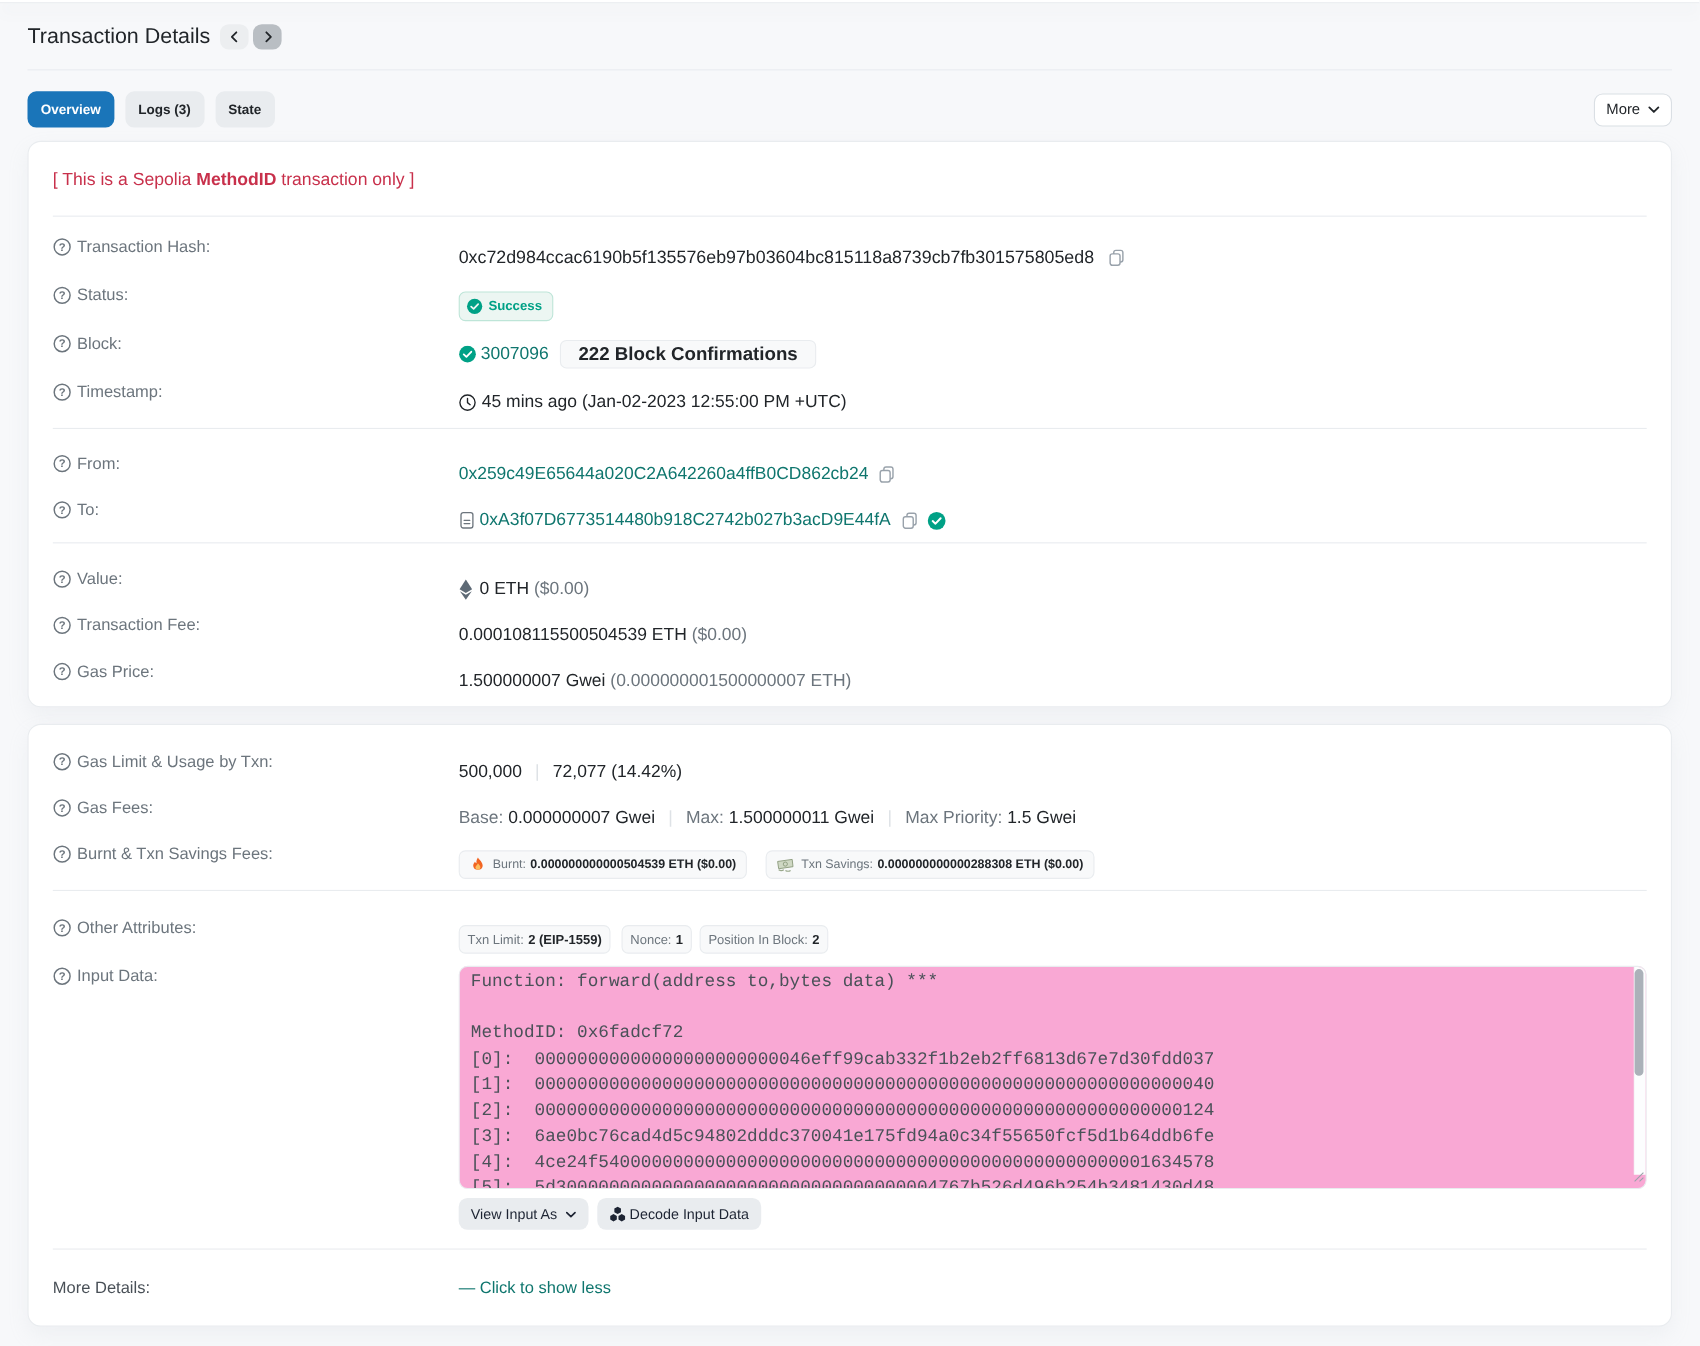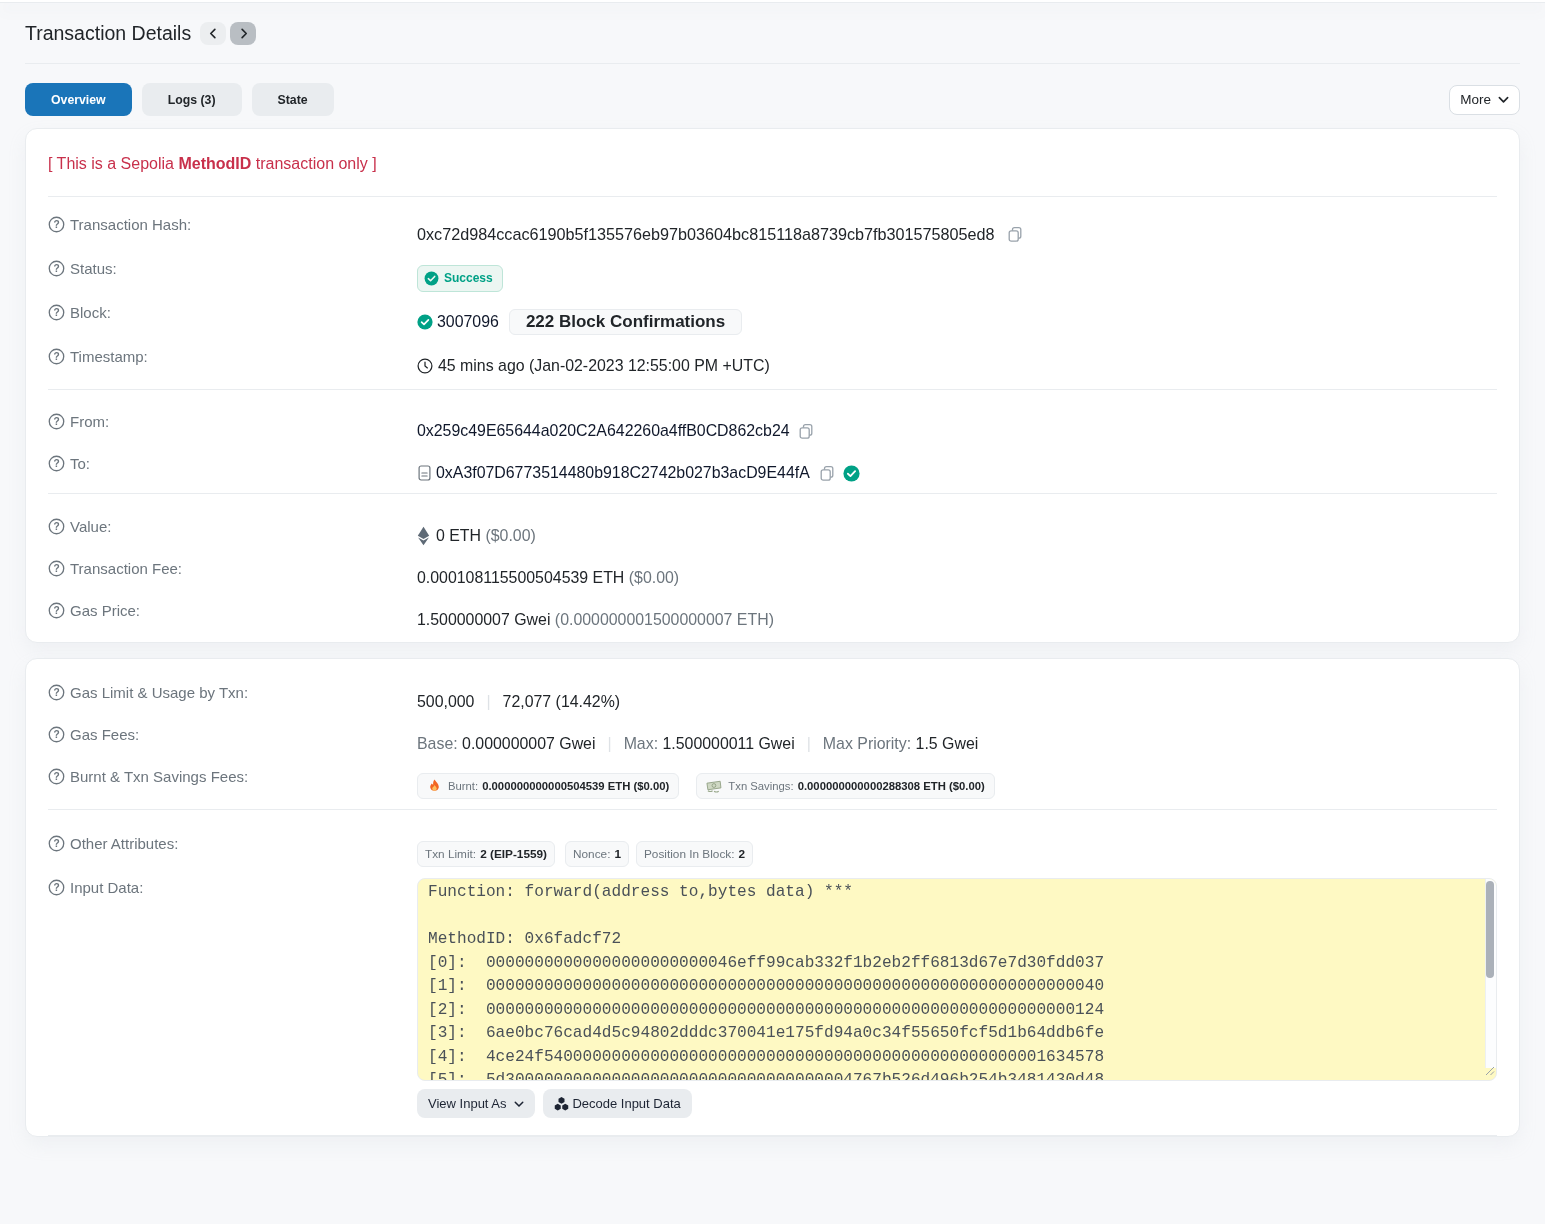--- a/index.html
+++ b/index.html
@@ -12,54 +12,54 @@
 }
 .topnav { height:3px; background:#fff; border-bottom:1px solid #e9ecef; box-shadow:0 6px 14px rgba(120,130,140,0.10); }
 .wrap { padding: 0 25px; }
 .pagehead { display:flex; align-items:center; height:60px; padding-top:2px; padding-bottom:2px; }
 .pagehead h1 { font-size:19.5px; font-weight:400; color:#212529; letter-spacing:0; }
 .navbtn { width:26px; height:23px; border-radius:8px; display:flex; align-items:center; justify-content:center; }
 .navbtn.prev { background:#eceef0; margin-left:9px; }
 .navbtn.next { background:#b9bec3; margin-left:4px; }
 .hr { border-top:1px solid #e9ecef; }
 .tabsrow { display:flex; align-items:center; padding:19px 0 12px 0; }
-.tab { height:33px; border-radius:8px; display:inline-flex; align-items:center; padding:0 26px; font-size:12.3px; font-weight:700; margin-right:10px; }
+.tab { height:33px; border-radius:8px; display:inline-flex; align-items:center; padding:0 12px; font-size:12.3px; font-weight:700; margin-right:10px; }
 .tab.active { background:#1a75b9; color:#fff; }
 .tab.idle { background:#e9ecef; color:#212529; }
 .morebtn { margin-left:auto; height:30px; background:#fff; border:1px solid #dadfe4; border-radius:8px; display:inline-flex; align-items:center; padding:0 10px; font-size:13.5px; color:#212529; }
 .morebtn svg { margin-left:7px; }
 .card { background:#fff; border:1px solid #e9ecef; border-radius:12px; padding:0 22px; box-shadow:0 8px 18px rgba(180,190,200,0.12); }
 .card1 { }
 .card2 { margin-top:15px; }
 .notice { padding-top:26px; color:#c8304b; font-size:16px; }
 .notice b { font-weight:700; }
 .div1 { border-top:1px solid #e9ecef; margin-top:23px; }
 .rows1 { padding-top:5px; }
 .row { display:flex; align-items:center; }
 .h44 { height:44px; }
 .h42 { height:42px; }
 .h43 { height:43px; }
 .lbl { width:369px; flex-shrink:0; color:#6c757d; display:flex; align-items:center; }
 .lbl svg { margin-right:5px; flex-shrink:0; }
 .val { display:flex; align-items:center; color:#212529; font-size:15.9px;margin-top:20px; }
-a.link { color:#0f172a; text-decoration:none; }
+a.link { color:#0f766e; text-decoration:none; }
 .mut { color:#6c757d; }
 .sep { color:#dee2e6; padding:0 12px; }
 .badge-success { display:inline-flex; align-items:center; height:27px; padding:0 9px 0 6px; background:#ecf6f2; border:1px solid #bee5d8; border-radius:6px; color:#00a186; font-size:12px; font-weight:700; }
 .badge-success svg { margin-right:5px; }
 .badge-gray { display:inline-flex; align-items:center; height:26px; padding:0 16px; background:#f8f9fa; border:1px solid #e9ecef; border-radius:6px; font-size:17px; font-weight:700; color:#212529; }
 .badge-attr { display:inline-flex; align-items:center; height:26px; padding:0 7px; background:#f8f9fa; border:1px solid #e9ecef; border-radius:6px; font-size:11.8px; }
 .badge-fee { display:inline-flex; align-items:center; height:26px; padding:0 9px; background:#f8f9fa; border:1px solid #e9ecef; border-radius:6px; font-size:11.3px; }
 .badge-fee .gl { color:#6c757d; margin-right:4px; }
 .badge-fee b { font-weight:700; color:#212529; }
 .badge-attr .gl { color:#6c757d; margin-right:4px; }
 .badge-attr b { font-weight:700; color:#212529; }
 .inputwrap { position:relative; width:1080px; }
 .inputbox {
-  width:1080px; height:203px; background:#fef9c3; border:1px solid #e9ecef; border-radius:8px;
+  width:1080px; height:203px; background:#f9a8d4; border:1px solid #e9ecef; border-radius:8px;
   font-family:"Liberation Mono", monospace; font-size:16.1px; line-height:23.5px; color:#4a5158;
   padding:2px 24px 0 10px; overflow:hidden; white-space:pre;
 }
 .sbtrack { position:absolute; top:1px; right:1px; width:11px; height:189px; background:#fcfdfe; border-left:1px solid #edf0f2; border-radius:0 7px 0 0; }
 .sbthumb { position:absolute; top:2px; right:2px; width:8px; height:97px; background:#abb1b9; border-radius:5px; }
 .grip { position:absolute; right:2px; bottom:2px; }
 .inputbtns { display:flex; margin-top:8px; }
 .btn-soft { display:inline-flex; align-items:center; height:29px; background:#e9ecef; border-radius:8px; padding:0 11px; font-size:13px; color:#1d2433; }
 .btn-soft svg { }
 .moredet { display:flex; align-items:center; height:69px; padding-top:0; }
@@ -306,15 +306,19 @@
             <span class="btn-soft" style="margin-left:8px"><svg width="15" height="15" viewBox="0 0 16 16" fill="#1d2433">
                   <path d="M8 1 L11.2 2.8 V6.4 L8 8.2 L4.8 6.4 V2.8 Z"></path>
                   <path d="M4 8.2 L7.2 10 V13.6 L4 15.4 L0.8 13.6 V10 Z"></path>
                   <path d="M12 8.2 L15.2 10 V13.6 L12 15.4 L8.8 13.6 V10 Z"></path>
                 </svg>&nbsp;Decode Input Data</span>
           </div>
         </div>
       </div>
     </div>
     <div class="hr" style="margin-top:17px"></div>
+    <div class="moredet">
+      <div class="lbl2">More Details:</div>
+      <div><a class="link">— Click to show less</a></div>
+    </div>
   </div>
 
 </div>
 
 </body></html>

